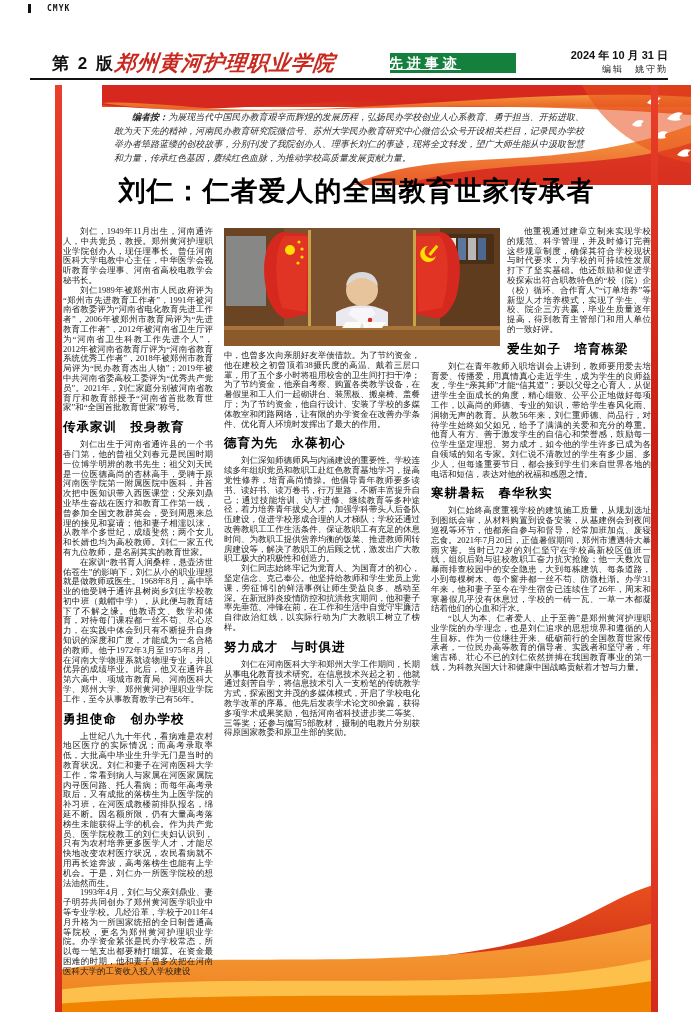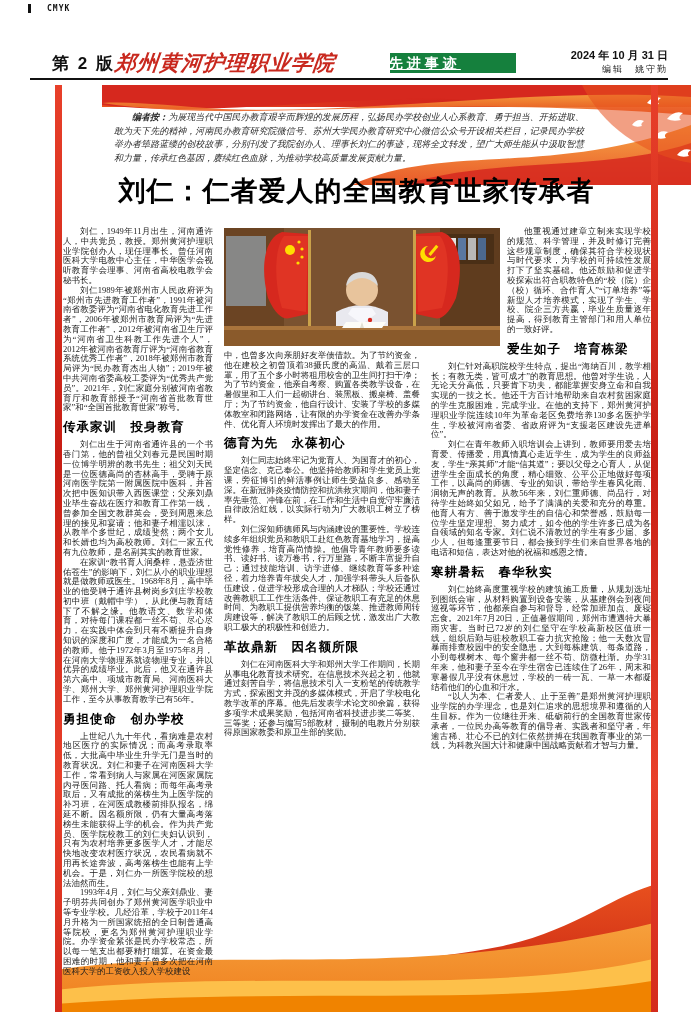--- a/index.html
+++ b/index.html
@@ -168,32 +168,31 @@
           <p>在家训“教书育人润桑梓，悬壶济世佑苍生”的影响下，刘仁从小的职业理想就是做教师或医生。1968年8月，高中毕业的他受聘于通许县树岗乡刘庄学校教初中班（戴帽中学），从此便与教育结下了不解之缘。他教语文、数学和体育，对待每门课程都一丝不苟、尽心尽力，在实践中体会到只有不断提升自身知识的深度和广度，才能成为一名合格的教师。他于1972年3月至1975年8月，在河南大学物理系就读物理专业，并以优异的成绩毕业。此后，他又在通许县第六高中、项城市教育局、河南医科大学、郑州大学、郑州黄河护理职业学院工作，至今从事教育教学已有56年。</p>
           <h3>勇担使命　创办学校</h3>
           <p>上世纪八九十年代，看病难是农村地区医疗的实际情况；而高考录取率低，大批高中毕业生升学无门是当时的教育状况。刘仁和妻子在河南医科大学工作，常看到病人与家属在河医家属院内寻医问路、托人看病；而每年高考录取后，又有成批的落榜生为上医学院的补习班，在河医成教楼前排队报名，绵延不断。因名额所限，仍有大量高考落榜生未能获得上学的机会。作为共产党员、医学院校教工的刘仁夫妇认识到，只有为农村培养更多医学人才，才能尽快地改变农村医疗状况，农民看病就不用再长途奔波，高考落榜生也能有上学机会。于是，刘仁办一所医学院校的想法油然而生。</p>
           <p>1993年4月，刘仁与父亲刘鼎业、妻子明芬共同创办了郑州黄河医学职业中等专业学校。几经沿革，学校于2011年4月升格为一所国家统招的全日制普通高等院校，更名为郑州黄河护理职业学院。办学资金紧张是民办学校常态，所以每一笔支出都要精打细算。在资金最困难的时期，他和妻子曾多次把在河南医科大学的工资收入投入学校建设</p>
         </div>
     </div>
     <div class="col col2">
       <div>
           <p class="pc">中，也曾多次向亲朋好友举债借款。为了节约资金，他在建校之初曾顶着38摄氏度的高温、戴着三层口罩，用了五个多小时将租用校舍的卫生间打扫干净；为了节约资金，他亲自考察、购置各类教学设备，在暑假里和工人们一起砌讲台、装黑板、搬桌椅、盖餐厅；为了节约资金，他自行设计、安装了学校的多媒体教室和闭路网络，让有限的办学资金在改善办学条件、优化育人环境时发挥出了最大的作用。</p>
           <h3>德育为先　永葆初心</h3>
+          <p>刘仁深知师德师风与内涵建设的重要性。学校连续多年组织党员和教职工赴红色教育基地学习，提高党性修养，培育高尚情操。他倡导青年教师要多读书、读好书、读万卷书，行万里路，不断丰富提升自己；通过技能培训、访学进修、继续教育等多种途径，着力培养青年拔尖人才，加强学科带头人后备队伍建设，促进学校形成合理的人才梯队；学校还通过改善教职工工作生活条件、保证教职工有充足的休息时间、为教职工提供营养均衡的饭菜、推进教师周转房建设等，解决了教职工的后顾之忧，激发出广大教职工极大的积极性和创造力。</p>
           <p>刘仁同志始终牢记为党育人、为国育才的初心，坚定信念、克己奉公。他坚持给教师和学生党员上党课，旁征博引的鲜活事例让师生受益良多、感动至深。在新冠肺炎疫情防控和抗洪救灾期间，他和妻子率先垂范、冲锋在前，在工作和生活中自觉守牢廉洁自律政治红线，以实际行动为广大教职工树立了榜样。</p>
-          <p>刘仁深知师德师风与内涵建设的重要性。学校连续多年组织党员和教职工赴红色教育基地学习，提高党性修养，培育高尚情操。他倡导青年教师要多读书、读好书、读万卷书，行万里路，不断丰富提升自己；通过技能培训、访学进修、继续教育等多种途径，着力培养青年拔尖人才，加强学科带头人后备队伍建设，促进学校形成合理的人才梯队；学校还通过改善教职工工作生活条件、保证教职工有充足的休息时间、为教职工提供营养均衡的饭菜、推进教师周转房建设等，解决了教职工的后顾之忧，激发出广大教职工极大的积极性和创造力。</p>
-          <h3>革故鼎新　因名额所限</h3>
+          <h3>努力成才　与时俱进</h3>
           <p>刘仁在河南医科大学和郑州大学工作期间，长期从事电化教育技术研究。在信息技术兴起之初，他就通过刻苦自学，将信息技术引入一支粉笔的传统教学方式，探索图文并茂的多媒体模式，开启了学校电化教学改革的序幕。他先后发表学术论文80余篇，获得多项学术成果奖励，包括河南省科技进步奖二等奖、三等奖；还参与编写5部教材，摄制的电教片分别获得原国家教委和原卫生部的奖励。</p>
         </div>
     </div>
     <div class="col col3">
       <div class="photo-spacer"></div>
       <div>
           <p>他重视通过建章立制来实现学校的规范、科学管理，并及时修订完善这些规章制度，确保其符合学校现状与时代要求，为学校的可持续性发展打下了坚实基础。他还鼓励和促进学校探索出符合职教特色的“校（院）企（校）循环、合作育人”“订单培养”等新型人才培养模式，实现了学生、学校、院企三方共赢，毕业生质量逐年提高，得到教育主管部门和用人单位的一致好评。</p>
           <h3>爱生如子　培育栋梁</h3>
-          <p>刘仁针对高职院校学生特点，提出“海纳百川，教学相长；有教无类，皆可成才”的教育思想。他曾对学生说，人无论天分高低，只要肯下功夫，都能掌握安身立命和自我实现的一技之长。他还千方百计地帮助来自农村贫困家庭的学生克服困难，完成学业。在他的支持下，郑州黄河护理职业学院连续10年为革命老区免费培养130多名医护学生，学校被河南省委、省政府评为“支援老区建设先进单位”。</p>
           <p>刘仁在青年教师入职培训会上讲到，教师要用爱去培育爱、传播爱，用真情真心走近学生，成为学生的良师益友，学生“亲其师”才能“信其道”；要以父母之心育人，从促进学生全面成长的角度，精心细致、公平公正地做好每项工作，以高尚的师德、专业的知识，带给学生春风化雨、润物无声的教育。从教56年来，刘仁重师德、尚品行，对待学生始终如父如兄，给予了满满的关爱和充分的尊重。他育人有方、善于激发学生的自信心和荣誉感，鼓励每一位学生坚定理想、努力成才，如今他的学生许多已成为各自领域的知名专家。刘仁说不清教过的学生有多少届、多少人，但每逢重要节日，都会接到学生们来自世界各地的电话和短信，表达对他的祝福和感恩之情。</p>
           <h3>寒耕暑耘　春华秋实</h3>
           <p>刘仁始终高度重视学校的建筑施工质量，从规划选址到图纸会审，从材料购置到设备安装，从基建例会到夜间巡视等环节，他都亲自参与和督导，经常加班加点、废寝忘食。2021年7月20日，正值暑假期间，郑州市遭遇特大暴雨灾害。当时已72岁的刘仁坚守在学校高新校区值班一线，组织后勤与驻校教职工奋力抗灾抢险；他一天数次冒暴雨排查校园中的安全隐患，大到每栋建筑、每条道路，小到每棵树木、每个窗井都一丝不苟、防微杜渐。办学31年来，他和妻子至今在学生宿舍已连续住了26年，周末和寒暑假几乎没有休息过，学校的一砖一瓦、一草一木都凝结着他们的心血和汗水。</p>
           <p>“以人为本、仁者爱人、止于至善”是郑州黄河护理职业学院的办学理念，也是刘仁追求的思想境界和遵循的人生目标。作为一位继往开来、砥砺前行的全国教育世家传承者，一位民办高等教育的倡导者、实践者和坚守者，年逾古稀、壮心不已的刘仁依然拼搏在我国教育事业的第一线，为科教兴国大计和健康中国战略贡献着才智与力量。</p>
         </div>
     </div>
   </div>
 
   <svg class="wave" width="603" height="140" viewBox="0 0 603 140">
     <defs>

